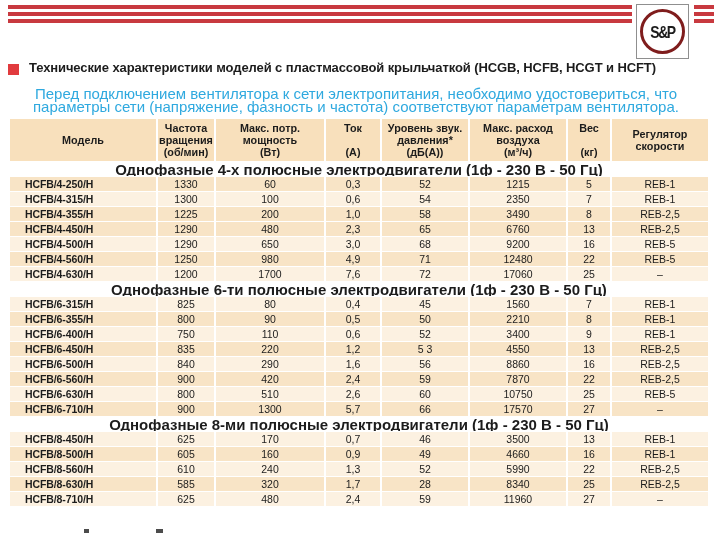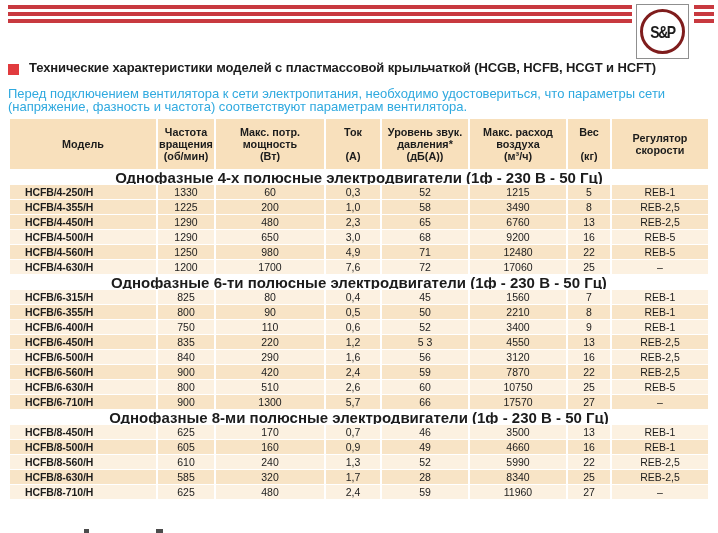--- a/index.html
+++ b/index.html
@@ -19,31 +19,31 @@
   .logo-circle {
     width:45px; height:45px; border:3px solid #7f1d1d; border-radius:50%;
     display:flex; align-items:center; justify-content:center; background:#fff;
   }
   .logo-text { font-weight:bold; font-size:14px; letter-spacing:-1.5px; transform:scaleY(1.12); }
   .title-row { position:absolute; left:8px; top:60px; width:706px; display:flex; align-items:flex-end; gap:10px; }
   .bullet { width:11px; height:11px; background:var(--bullet-red,#E13B3E); flex:0 0 auto; }
   .title  { font-size:13px; font-weight:bold; letter-spacing:-0.1px; white-space:nowrap; }
   .note {
     position:absolute; left:8px; top:87px; width:696px;
-    font-size:13px; line-height:13px; color:var(--note-blue,#2FA9DF);
+    font-size:15px; line-height:13px; color:var(--note-blue,#2FA9DF);text-align:center;
   }
   table {
     position:absolute; left:8px; top:118px; width:702px;
     border-collapse:separate; border-spacing:2px 1px; table-layout:fixed;
     font-size:10.5px;
   }
   thead th {
     background:var(--table-header-bg,#F8E0BC);
     font-weight:bold; font-size:10.8px; line-height:12px;
-    height:50px; vertical-align:middle; text-align:center; padding:2px 1px;margin-top:10px;
+    height:42px; vertical-align:middle; text-align:center; padding:2px 1px;margin-top:10px;
   }
   td { height:14px; line-height:13px; text-align:center; vertical-align:middle; padding:0 2px; overflow:hidden; }
   td.section { background:#fff; font-weight:bold; font-size:15px; }
   tr.peach td { background:var(--row-peach,#F8E4C6); }
   tr.cream td { background:var(--row-cream,#FCF1E1); }
   td.model { text-align:left; font-weight:bold; padding-left:15px; letter-spacing:-0.1px; }
   .cut-mark { position:absolute; top:529px; height:4px; width:5px; background:#4c4c4c; }
   .cut-mark.m1 { left:84px; } .cut-mark.m2 { left:156px; width:7px; }
 </style>
 </head>
@@ -104,20 +104,30 @@
       <tr class="peach">
         <td class="model">HCFB/4-250/H</td>
         <td>1330</td>
         <td>60</td>
         <td>0,3</td>
         <td>52</td>
         <td>1215</td>
         <td>5</td>
         <td>REB-1</td>
       </tr>
+      <tr class="cream">
+        <td class="model">HCFB/4-315/H</td>
+        <td>1300</td>
+        <td>100</td>
+        <td>0,6</td>
+        <td>54</td>
+        <td>2350</td>
+        <td>7</td>
+        <td>REB-1</td>
+      </tr>
       <tr class="peach">
         <td class="model">HCFB/4-355/H</td>
         <td>1225</td>
         <td>200</td>
         <td>1,0</td>
         <td>58</td>
         <td>3490</td>
         <td>8</td>
         <td>REB-2,5</td>
       </tr>
@@ -203,21 +213,21 @@
         <td>4550</td>
         <td>13</td>
         <td>REB-2,5</td>
       </tr>
       <tr class="cream">
         <td class="model">HCFB/6-500/H</td>
         <td>840</td>
         <td>290</td>
         <td>1,6</td>
         <td>56</td>
-        <td>3120</td>
+        <td>8860</td>
         <td>16</td>
         <td>REB-2,5</td>
       </tr>
       <tr class="peach">
         <td class="model">HCFB/6-560/H</td>
         <td>900</td>
         <td>420</td>
         <td>2,4</td>
         <td>59</td>
         <td>7870</td>

